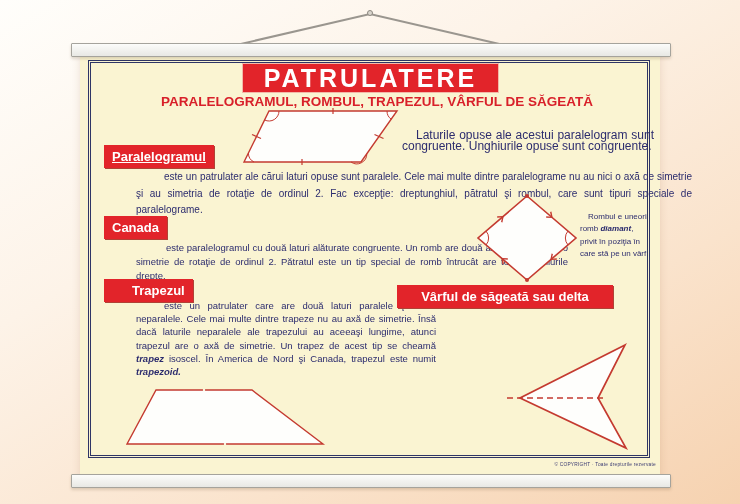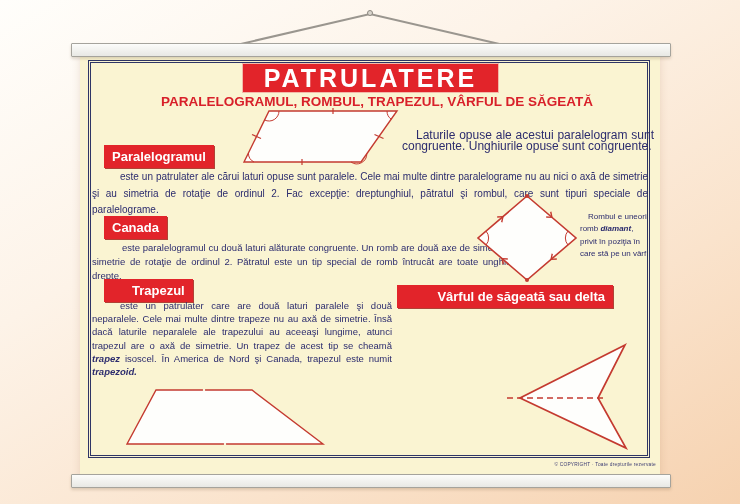--- a/index.html
+++ b/index.html
@@ -46,27 +46,28 @@
   .subtitle{
     position:absolute;left:0;top:44px;width:580px;
     text-align:center;color:#d8202a;font-weight:bold;font-size:13.5px;padding-left:7px;
   }
   .sec-head{
     position:absolute;background:#e2242a;color:#fff;
     font-weight:bold;font-size:13px;line-height:19px;
     padding:2px 8px;box-shadow:1px 1px 0 #b04236;
     white-space:nowrap;
   }
-  .head-pgram{left:24px;top:95px;}
+  .head-pgram{left:24px;top:95px;text-decoration:underline;}
   .head-romb{left:24px;top:166px;}
   .head-trapez{left:24px;top:229px;padding-left:28px;}
-  .head-sageata{left:317px;top:235px;width:200px;text-align:right;}
+  .head-sageata{left:317px;top:235px;width:200px;text-align:center;}
   .body-text{
     position:absolute;color:#2c2c6e;font-size:9.5px;
     text-align:justify;
+    padding-left:44px;
   }
   .pgram-body{left:12px;top:119px;width:556px;line-height:16.5px;text-indent:28px;font-size:10px;}
   .romb-body{left:12px;top:191px;width:432px;line-height:13.8px;text-indent:30px;}
   .trapez-body{left:12px;top:249px;width:300px;line-height:13.2px;text-indent:28px;}
   .sageata-body{left:310px;top:259px;width:234px;line-height:12.4px;text-indent:16px;}
   .pgram-note{
     position:absolute;left:322px;top:68px;width:252px;
     color:#2c2c6e;font-size:12px;line-height:10.5px;text-align:justify;text-indent:14px;margin-top:12px;
   }
   .romb-note{

